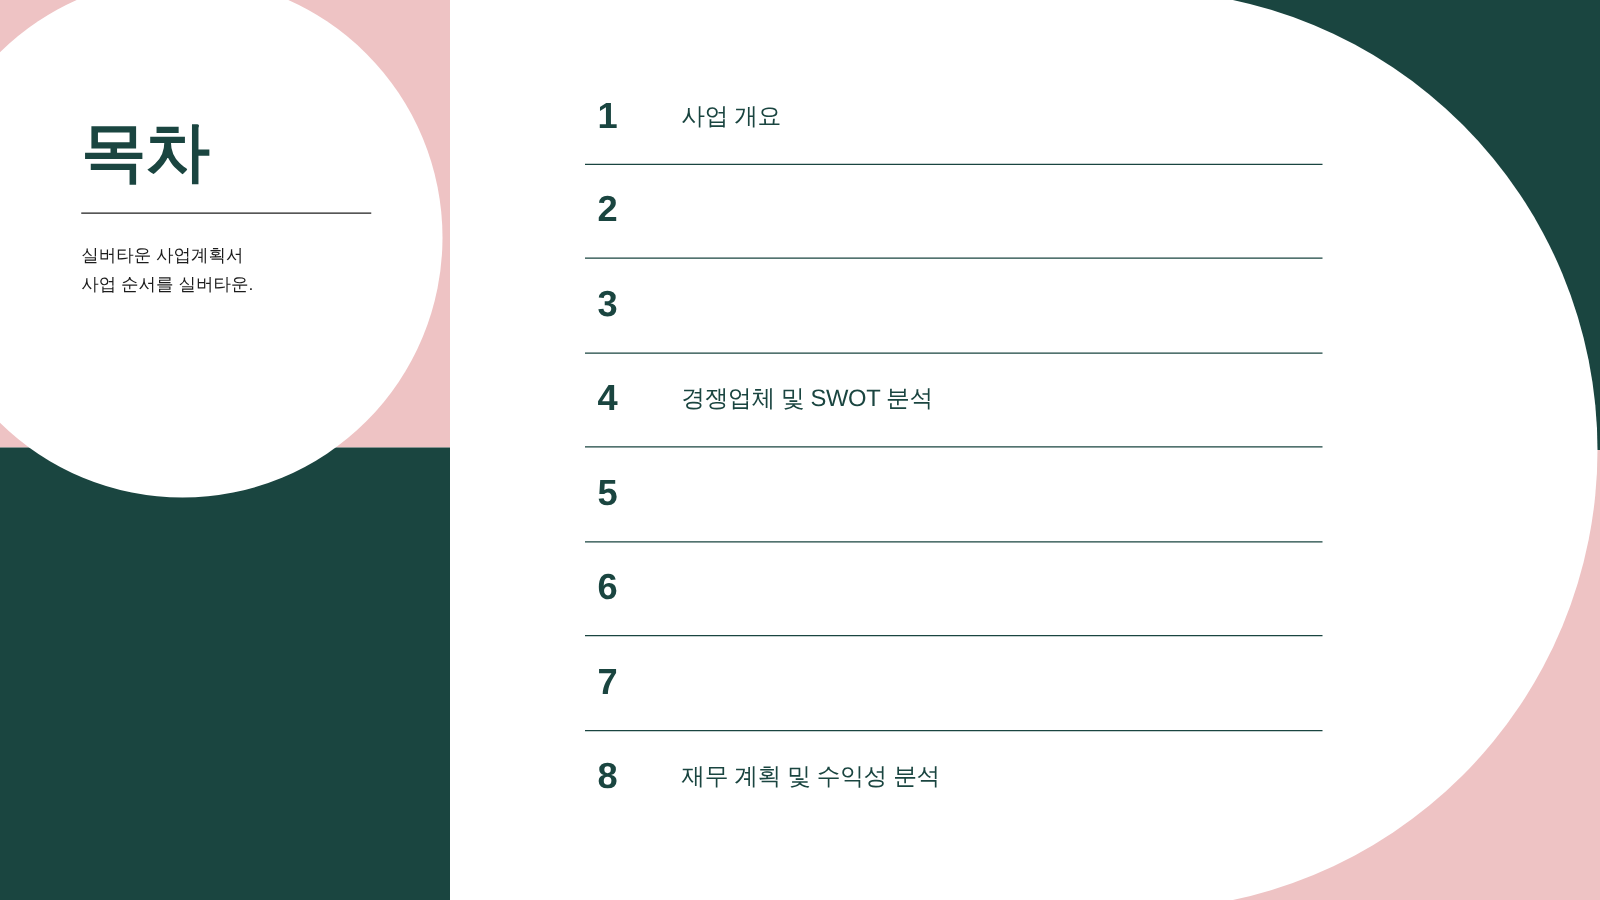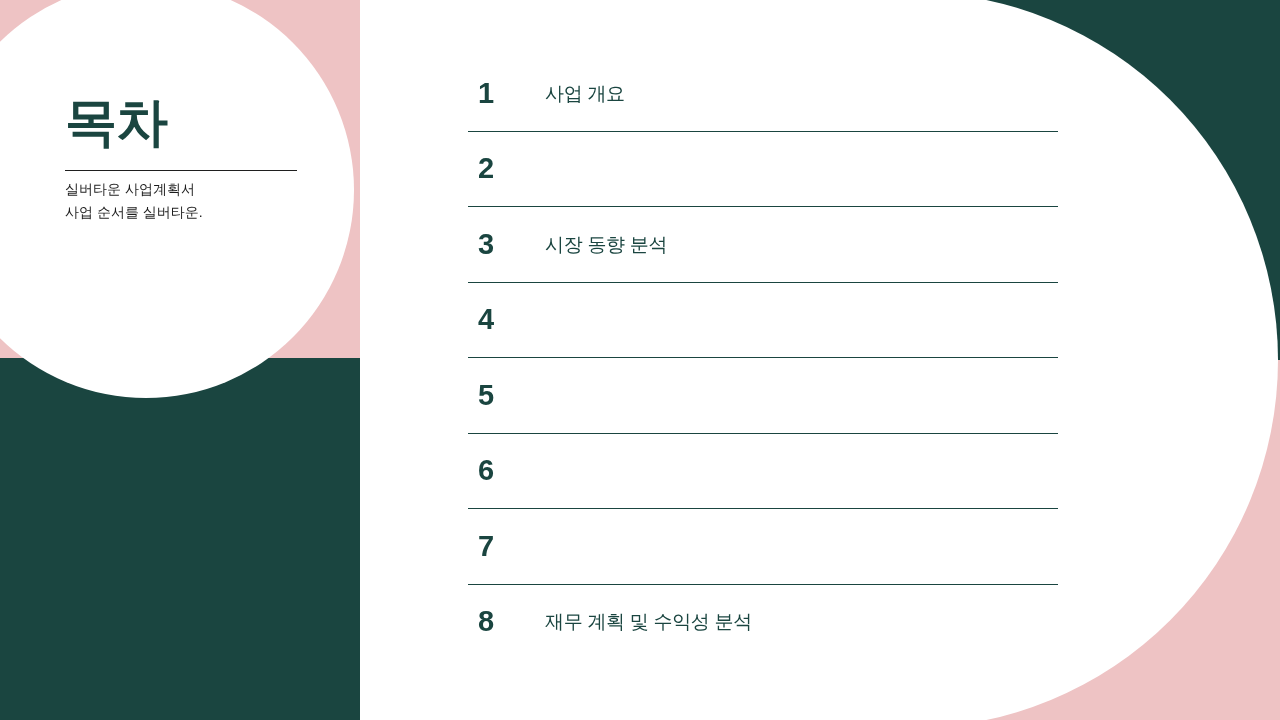--- a/index.html
+++ b/index.html
@@ -97,21 +97,21 @@
     line-height: 1.05;
     margin: 0;
   }
   .title-rule {
     margin-top: 20px;
     width: 232px;
     height: 0;
     border-top: 1.5px solid #1f1f1f;
   }
   .subtitle {
-    margin-top: 7px;
+    margin-top: 22px;
     font-size: 14px;
     line-height: 1.65;
     color: #1c1c1c;
     font-weight: 400;
   }
   .subtitle div { white-space: nowrap; }
 
   
   .toc {
     position: absolute;
@@ -174,24 +174,24 @@
   <div class="toc">
     <div class="toc-row">
       <span class="toc-num">1</span>
       <span class="toc-label">사업 개요</span>
     </div>
     <div class="toc-row">
       <span class="toc-num">2</span>
     </div>
     <div class="toc-row">
       <span class="toc-num">3</span>
-      <span class="toc-label">시장 동향 분석</span>
     </div>
     <div class="toc-row">
       <span class="toc-num">4</span>
+      <span class="toc-label">경쟁업체 및 SWOT 분석</span>
     </div>
     <div class="toc-row">
       <span class="toc-num">5</span>
     </div>
     <div class="toc-row">
       <span class="toc-num">6</span>
     </div>
     <div class="toc-row">
       <span class="toc-num">7</span>
     </div>

